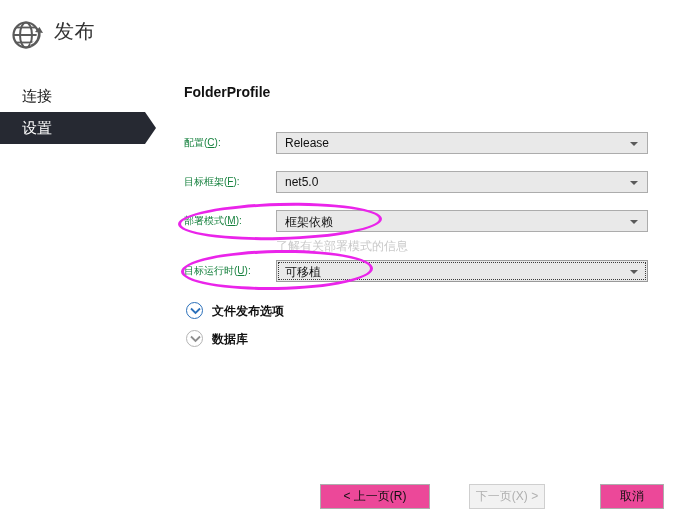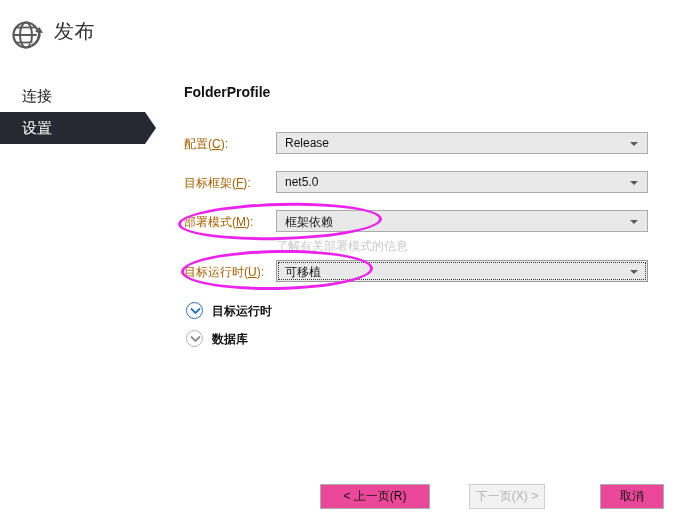--- a/index.html
+++ b/index.html
@@ -82,22 +82,22 @@
 
   .form-row {
     position: absolute;
     left: 184px;
     height: 24px;
   }
   .form-label {
     position: absolute;
     left: 0; top: 4px;
     width: 86px;
-    font-size: 12px;
-    color: #a16207;
+    font-size: 10px;
+    color: #15803d;
     white-space: nowrap;
   }
   .form-label u { text-decoration: underline; }
 
   .combo {
     position: absolute;
     left: 92px;
     width: 372px;
     height: 22px;
     background: #e9e9e9;
@@ -283,21 +283,21 @@
       <span class="combo-arrow"></span>
     </div>
   </div>
 
   <div class="expander" style="top:300px;">
     <span class="chev blue">
       <svg width="11" height="9" viewBox="0 0 11 9">
           <path d="M1 1.5 L5.5 6 L10 1.5" fill="none" stroke="#2a6fba" stroke-width="1.8"></path>
         </svg>
     </span>
-    <span class="expander-label">目标运行时</span>
+    <span class="expander-label">文件发布选项</span>
   </div>
 
   <div class="expander" style="top:328px;">
     <span class="chev gray">
       <svg width="11" height="9" viewBox="0 0 11 9">
           <path d="M1 1.5 L5.5 6 L10 1.5" fill="none" stroke="#8d8d8d" stroke-width="1.8"></path>
         </svg>
     </span>
     <span class="expander-label">数据库</span>
   </div>

